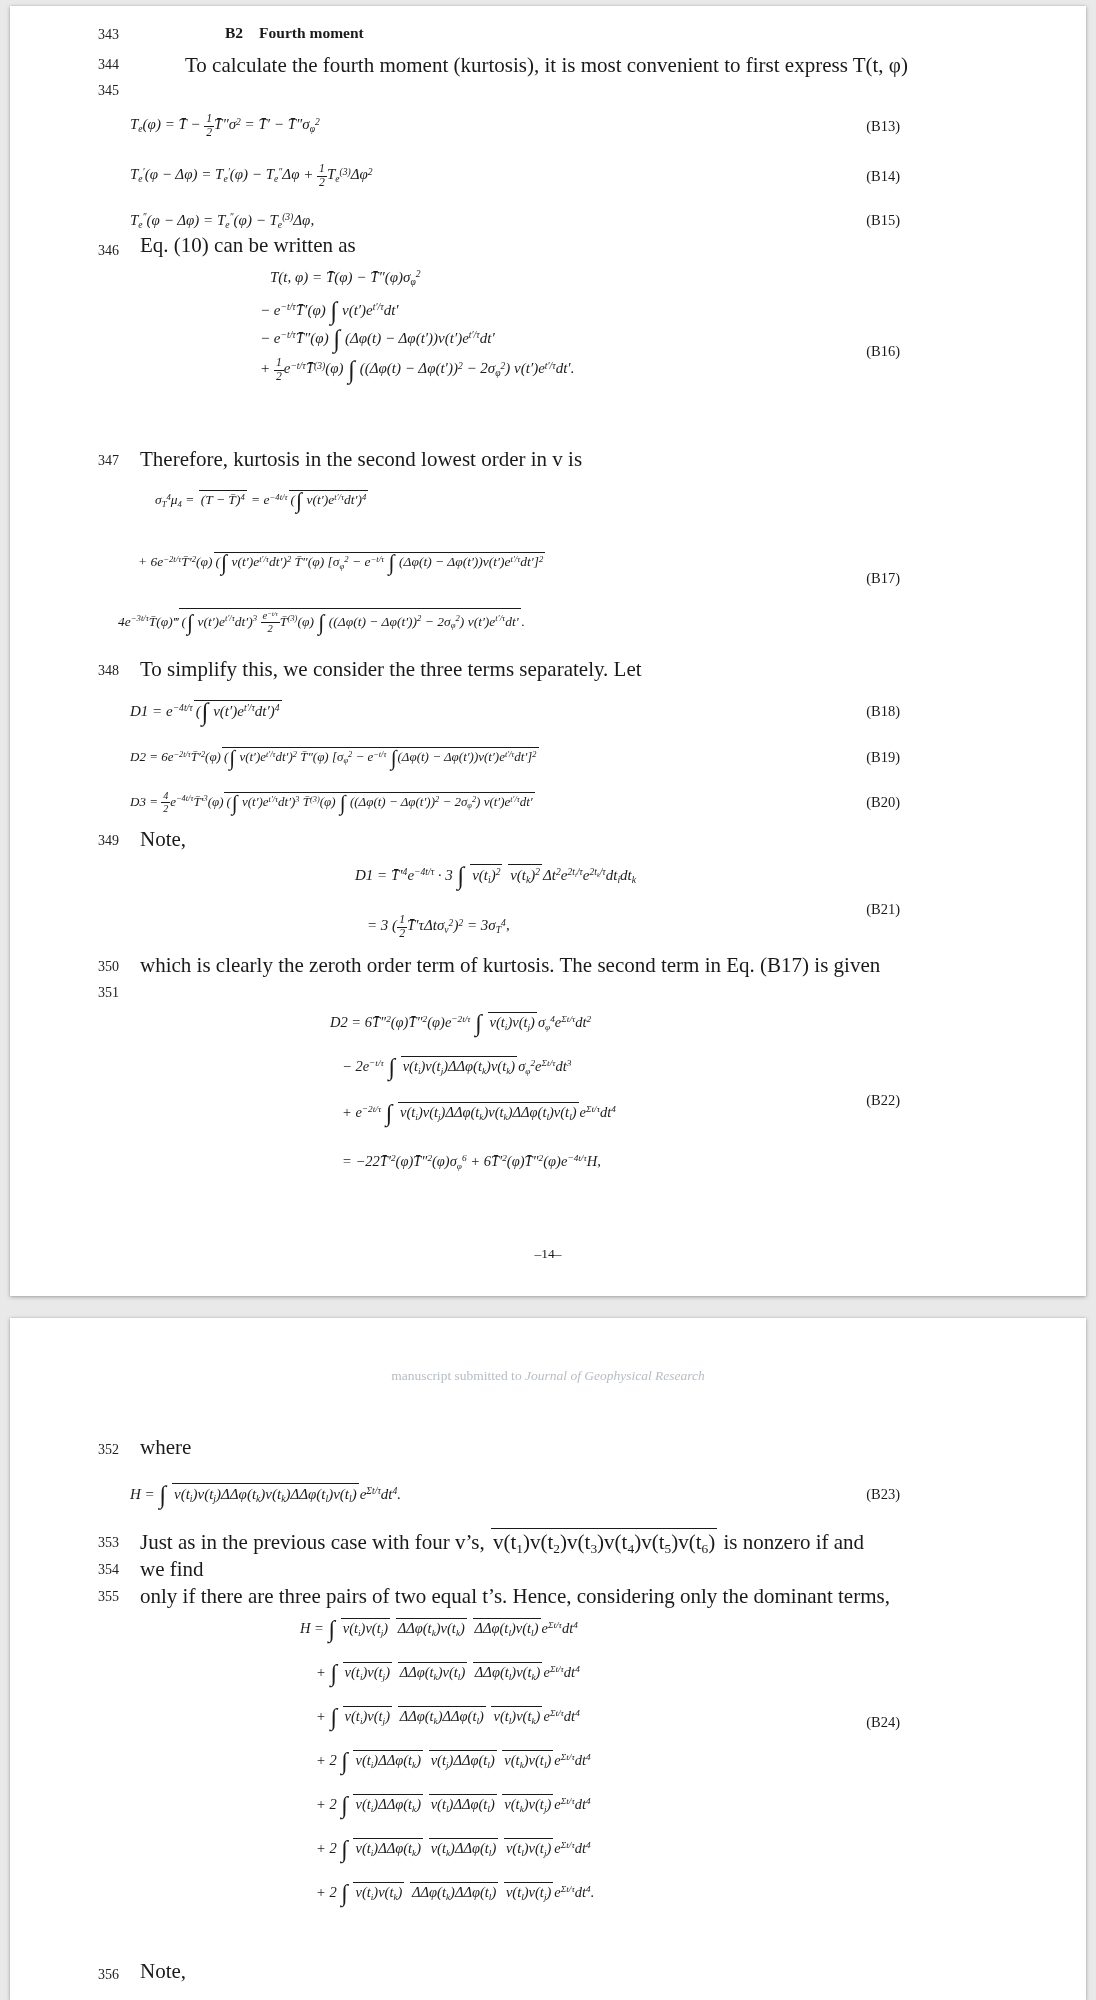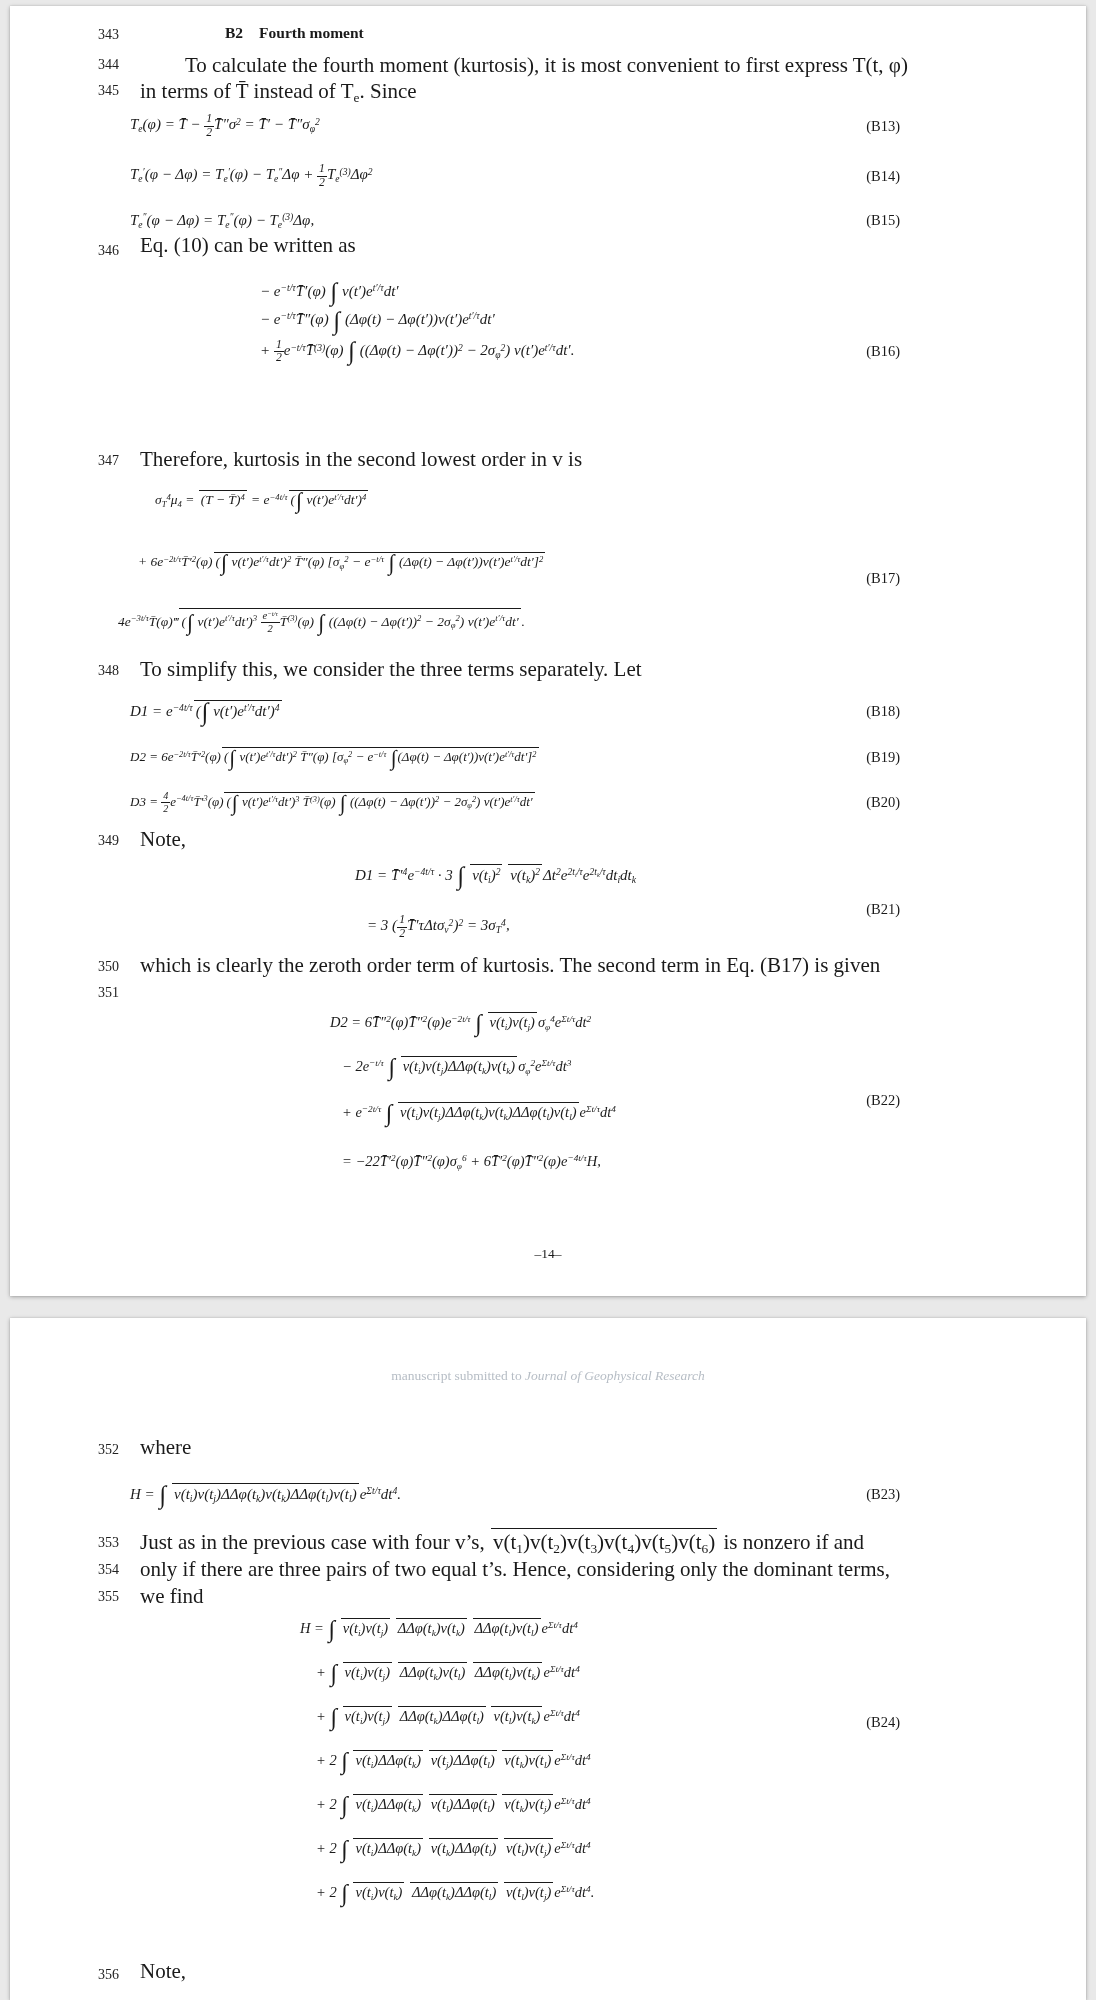--- a/index.html
+++ b/index.html
@@ -56,21 +56,20 @@
 <body>
 
 <div class="page" id="page1">
 
   <div class="heading" style="top:18px;left:215px;">
     <span class="hnum">B2</span><span>Fourth moment</span>
   </div>
 
   <div class="ptext" style="top:46px;">
     <div class="indent">To calculate the fourth moment (kurtosis), it is most convenient to first express T(t, φ)</div>
-    <div>in terms of T̄ instead of T<sub>e</sub>. Since</div>
   </div>
 
   <div class="eqrow" style="top:94px;height:52px;">
     <span class="math">T<sub>e</sub>(φ) = T̄ − <span class="fr"><span class="fn">1</span><span class="fd">2</span></span>T̄″σ<sup>2</sup> = T̄′ − T̄″σ<sub>φ</sub><sup>2</sup></span>
     <span class="tag">(B13)</span>
   </div>
 
   <div class="eqrow" style="top:146px;height:48px;">
     <span class="math">T<sub>e</sub><sup>′</sup>(φ − Δφ) = T<sub>e</sub><sup>′</sup>(φ) − T<sub>e</sub><sup>″</sup>Δφ + <span class="fr"><span class="fn">1</span><span class="fd">2</span></span>T<sub>e</sub><sup>(3)</sup>Δφ<sup>2</sup></span>
     <span class="tag">(B14)</span>
@@ -79,20 +78,21 @@
   <div class="eqrow" style="top:196px;height:36px;">
     <span class="math">T<sub>e</sub><sup>″</sup>(φ − Δφ) = T<sub>e</sub><sup>″</sup>(φ) − T<sub>e</sub><sup>(3)</sup>Δφ,</span>
     <span class="tag">(B15)</span>
   </div>
 
   <div class="ptext" style="top:226px;">
     <div>Eq. (10) can be written as</div>
   </div>
 
   <div class="eqblock math" style="top:262px;height:166px;">
+    <div class="mline" style="margin-left:140px;">T(t, φ) = T̄(φ) − T̄″(φ)σ<sub>φ</sub><sup>2</sup></div>
     <div class="mline" style="margin-left:130px;margin-top:14px;">− e<sup>−t/τ</sup>T̄′(φ) <span class="ii">∫</span> v(t′)e<sup>t′/τ</sup>dt′</div>
     <div class="mline" style="margin-left:130px;margin-top:8px;">− e<sup>−t/τ</sup>T̄″(φ) <span class="ii">∫</span> (Δφ(t) − Δφ(t′))v(t′)e<sup>t′/τ</sup>dt′</div>
     <div class="mline" style="margin-left:130px;margin-top:8px;">+ <span class="fr"><span class="fn">1</span><span class="fd">2</span></span>e<sup>−t/τ</sup>T̄<sup>(3)</sup>(φ) <span class="ii">∫</span> ((Δφ(t) − Δφ(t′))<sup>2</sup> − 2σ<sub>φ</sub><sup>2</sup>) v(t′)e<sup>t′/τ</sup>dt′.</div>
     <span class="tag">(B16)</span>
   </div>
 
   <div class="ptext" style="top:440px;">
     <div>Therefore, kurtosis in the second lowest order in v is</div>
   </div>
 
@@ -167,22 +167,22 @@
     <div>where</div>
   </div>
 
   <div class="eqrow" style="top:152px;height:48px;">
     <span class="math">H = <span class="ii">∫</span> <span class="ov">v(t<sub>i</sub>)v(t<sub>j</sub>)ΔΔφ(t<sub>k</sub>)v(t<sub>k</sub>)ΔΔφ(t<sub>l</sub>)v(t<sub>l</sub>)</span>e<sup>Σt/τ</sup>dt<sup>4</sup>.</span>
     <span class="tag">(B23)</span>
   </div>
 
   <div class="ptext" style="top:210px;line-height:27px;">
     <div>Just as in the previous case with four v’s, <span class="ov">v(t<sub>1</sub>)v(t<sub>2</sub>)v(t<sub>3</sub>)v(t<sub>4</sub>)v(t<sub>5</sub>)v(t<sub>6</sub>)</span> is nonzero if and</div>
+    <div>we find</div>
     <div>only if there are three pairs of two equal t’s. Hence, considering only the dominant terms,</div>
-    <div>we find</div>
   </div>
 
   <div class="eqblock math" style="top:300px;height:310px;font-size:14.5px;">
     <div class="mline abs" style="top:0px;left:170px;">H = <span class="ii">∫</span> <span class="ov">v(t<sub>i</sub>)v(t<sub>j</sub>)</span> <span class="ov">ΔΔφ(t<sub>k</sub>)v(t<sub>k</sub>)</span> <span class="ov">ΔΔφ(t<sub>l</sub>)v(t<sub>l</sub>)</span>e<sup>Σt/τ</sup>dt<sup>4</sup></div>
     <div class="mline abs" style="top:44px;left:186px;">+ <span class="ii">∫</span> <span class="ov">v(t<sub>i</sub>)v(t<sub>j</sub>)</span> <span class="ov">ΔΔφ(t<sub>k</sub>)v(t<sub>l</sub>)</span> <span class="ov">ΔΔφ(t<sub>l</sub>)v(t<sub>k</sub>)</span>e<sup>Σt/τ</sup>dt<sup>4</sup></div>
     <div class="mline abs" style="top:88px;left:186px;">+ <span class="ii">∫</span> <span class="ov">v(t<sub>i</sub>)v(t<sub>j</sub>)</span> <span class="ov">ΔΔφ(t<sub>k</sub>)ΔΔφ(t<sub>l</sub>)</span> <span class="ov">v(t<sub>l</sub>)v(t<sub>k</sub>)</span>e<sup>Σt/τ</sup>dt<sup>4</sup></div>
     <div class="mline abs" style="top:132px;left:186px;">+ 2 <span class="ii">∫</span> <span class="ov">v(t<sub>i</sub>)ΔΔφ(t<sub>k</sub>)</span> <span class="ov">v(t<sub>j</sub>)ΔΔφ(t<sub>l</sub>)</span> <span class="ov">v(t<sub>k</sub>)v(t<sub>l</sub>)</span>e<sup>Σt/τ</sup>dt<sup>4</sup></div>
     <div class="mline abs" style="top:176px;left:186px;">+ 2 <span class="ii">∫</span> <span class="ov">v(t<sub>i</sub>)ΔΔφ(t<sub>k</sub>)</span> <span class="ov">v(t<sub>l</sub>)ΔΔφ(t<sub>l</sub>)</span> <span class="ov">v(t<sub>k</sub>)v(t<sub>j</sub>)</span>e<sup>Σt/τ</sup>dt<sup>4</sup></div>
     <div class="mline abs" style="top:220px;left:186px;">+ 2 <span class="ii">∫</span> <span class="ov">v(t<sub>i</sub>)ΔΔφ(t<sub>k</sub>)</span> <span class="ov">v(t<sub>k</sub>)ΔΔφ(t<sub>l</sub>)</span> <span class="ov">v(t<sub>l</sub>)v(t<sub>j</sub>)</span>e<sup>Σt/τ</sup>dt<sup>4</sup></div>
     <div class="mline abs" style="top:264px;left:186px;">+ 2 <span class="ii">∫</span> <span class="ov">v(t<sub>i</sub>)v(t<sub>k</sub>)</span> <span class="ov">ΔΔφ(t<sub>k</sub>)ΔΔφ(t<sub>l</sub>)</span> <span class="ov">v(t<sub>l</sub>)v(t<sub>j</sub>)</span>e<sup>Σt/τ</sup>dt<sup>4</sup>.</div>

